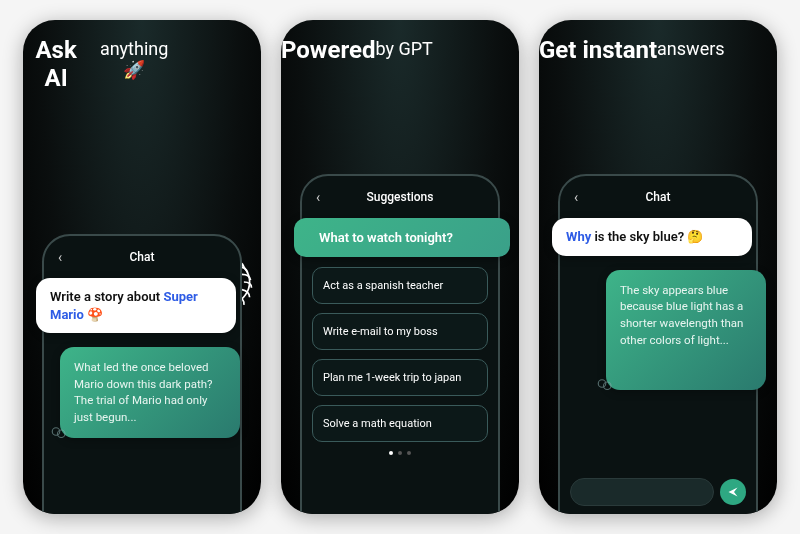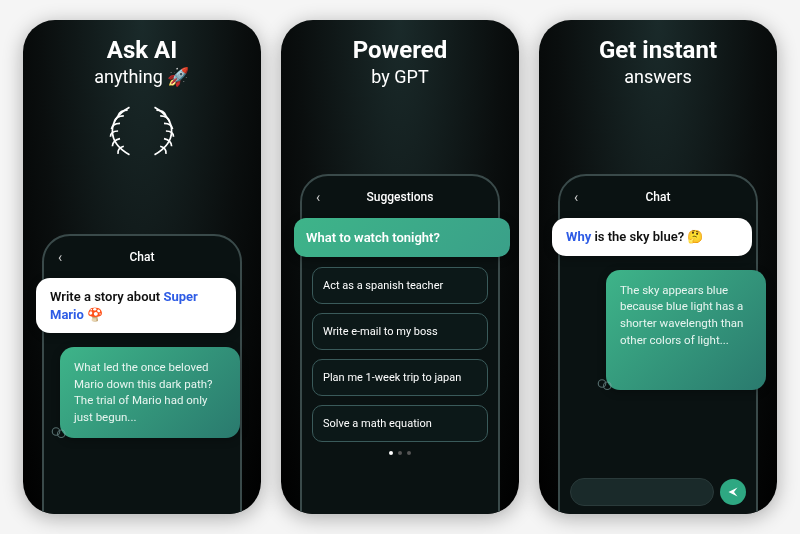--- a/index.html
+++ b/index.html
@@ -16,21 +16,21 @@
   }
   .panel {
     width: 238px;
     height: 494px;
     border-radius: 32px;
     background: radial-gradient(ellipse at top, #1a2a2a 0%, #0a0e0e 60%, #000 100%);
     position: relative;
     overflow: hidden;
     box-shadow: 0 4px 20px rgba(0,0,0,0.3);
     display: flex;
-    flex-direction: column;
+    flex-direction: row;
     padding-top: 16px;
   }
   .panel h1 {
     color: #fff;
     font-size: 24px;
     font-weight: 700;
     text-align: center;
   }
   .panel .sub {
     color: #fff;
@@ -121,21 +121,21 @@
   .panel-3 .bubble-ai {
     margin-left: 36px;
     width: 160px;
     height: 120px;
   }
   .suggestion-primary {
     background: linear-gradient(135deg, #3eb489 0%, #3aa089 100%);
     color: #fff;
     font-weight: 600;
     font-size: 13px;
-    padding: 12px 12px;
+    padding: 12px 25px;
     border-radius: 12px;
     width: 216px;
     position: relative;
     left: -18px;
     margin-bottom: 10px;
     box-shadow: 0 2px 8px rgba(0,0,0,0.4);
   }
   .suggestion {
     border: 1px solid #3a5a5a;
     border-radius: 10px;

